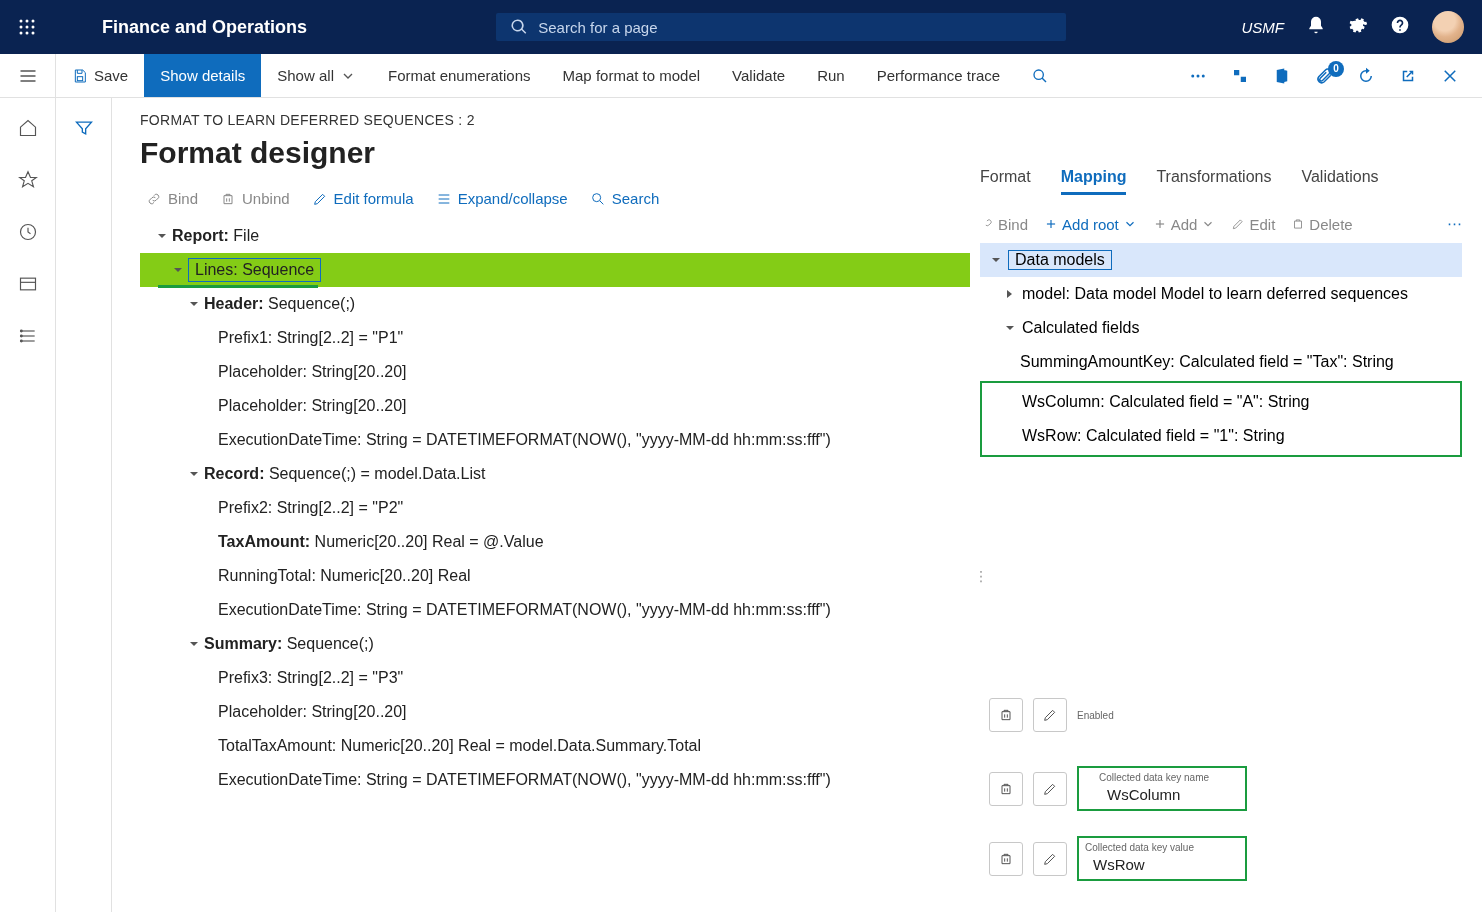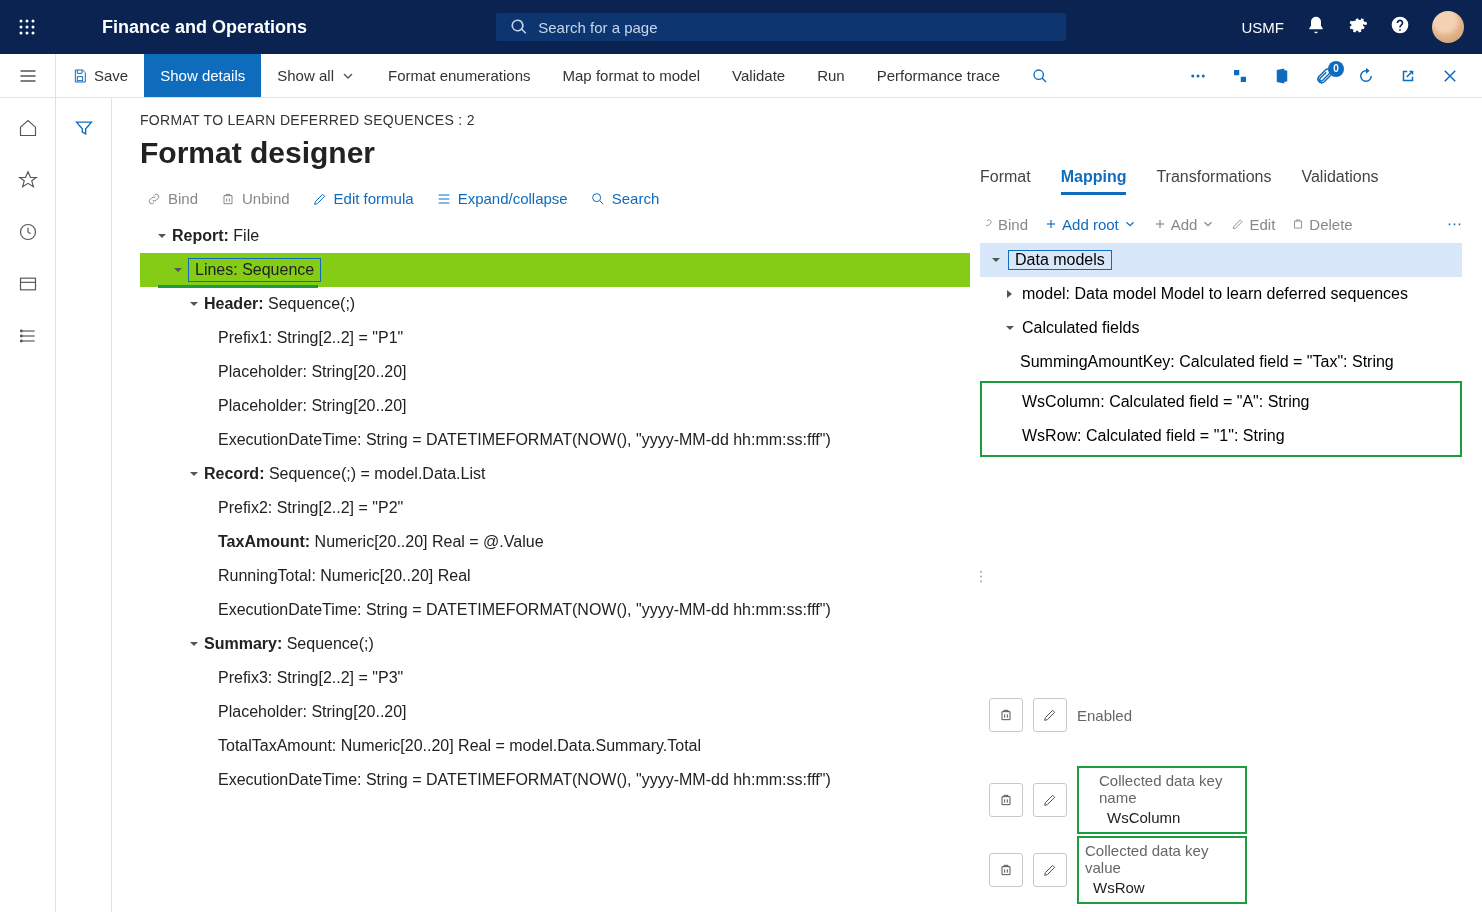--- a/index.html
+++ b/index.html
@@ -9,21 +9,21 @@
 .topbar { height: 54px; background: #0a2351; display: flex; align-items: center; color: #fff; gap: 48px; }
 .waffle { width: 54px; display: flex; align-items: center; justify-content: center; }
 .waffle svg { width: 18px; height: 18px; fill: #fff; }
 .brand { font-size: 18px; font-weight: 600; padding: 0 14px 0 0; white-space: nowrap; }
 .searchwrap { flex: 1; display: flex; justify-content: center; }
 .searchbox { display: flex; align-items: center; background: #0d356f; width: 570px; height: 28px; border-radius: 2px; padding: 0 14px; }
 .searchbox svg { width: 18px; height: 18px; fill: #c7d6ec; margin-right: 10px; }
 .searchbox input { background: transparent; border: none; color: #c7d6ec; font-size: 15px; flex: 1; outline: none; }
 .searchbox input::placeholder { color: #c7d6ec; }
 .top-right { display: flex; align-items: center; gap: 22px; padding-right: 18px; }
-.top-right .txt { font-size: 15px; }
+.top-right .txt { font-size: 15px; font-style: italic; }
 .top-ico svg { width: 20px; height: 20px; fill: #fff; }
 .avatar { width: 32px; height: 32px; border-radius: 50%; background: radial-gradient(circle at 40% 30%, #f3d1b3 35%, #e2b38c 55%, #c79667 100%); }
 
 
 .cmdbar { height: 44px; border-bottom: 1px solid #e1e1e1; display: flex; align-items: stretch; }
 .hamwrap { width: 56px; display: flex; align-items: center; justify-content: center; border-right: 1px solid #e1e1e1; }
 .hamwrap svg { width: 20px; height: 20px; stroke: #333; fill: none; stroke-width: 1.5; }
 .cmd-left { display: flex; align-items: center; }
 .cmd-btn { display: flex; align-items: center; padding: 0 16px; height: 100%; font-size: 15px; color: #333; cursor: pointer; gap: 6px; }
 .cmd-btn svg { width: 16px; height: 16px; }
@@ -80,21 +80,21 @@
 .r-selected { background: #d9e7fb; }
 .r-selected .lbl { border: 1px solid #0f6cbd; padding: 0 6px; }
 .rind0 { padding-left: 4px; } .rind1 { padding-left: 18px; } .rind2 { padding-left: 40px; }
 .greenbox { border: 2px solid #1a9c3f; margin-top: 2px; padding: 2px 0; }
 
 .propbox { position: absolute; right: 18px; width: 475px; }
 .proprow { display: flex; align-items: center; gap: 10px; margin-bottom: 10px; }
 .iconbtn { width: 34px; height: 34px; border: 1px solid #c8c8c8; border-radius: 3px; display: flex; align-items: center; justify-content: center; }
 .iconbtn svg { width: 16px; height: 16px; fill: none; stroke: #555; stroke-width: 1.5; }
 .field { flex: 1; }
-.fieldlabel { font-size: 15px; color: #666; }
+.fieldlabel { font-size: 10px; color: #666; }
 .fieldval { font-size: 15px; color: #222; padding: 3px 4px 0 8px; }
 .green-outline { border: 2px solid #1a9c3f; padding: 4px 6px 6px 6px; }
 
 
 .splitdots { position: absolute; left: -6px; top: 470px; color: #999; font-size: 14px; }
 </style>
 </head>
 <body>
 
 <div class="topbar">

